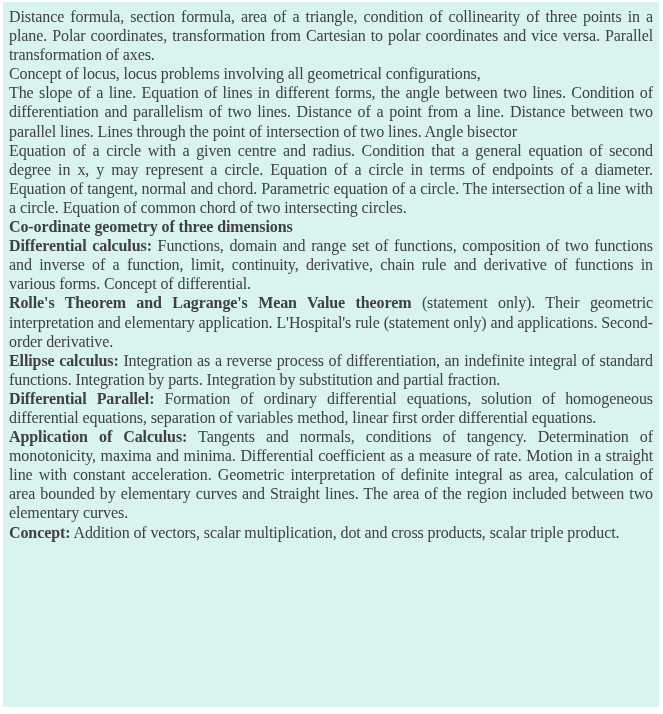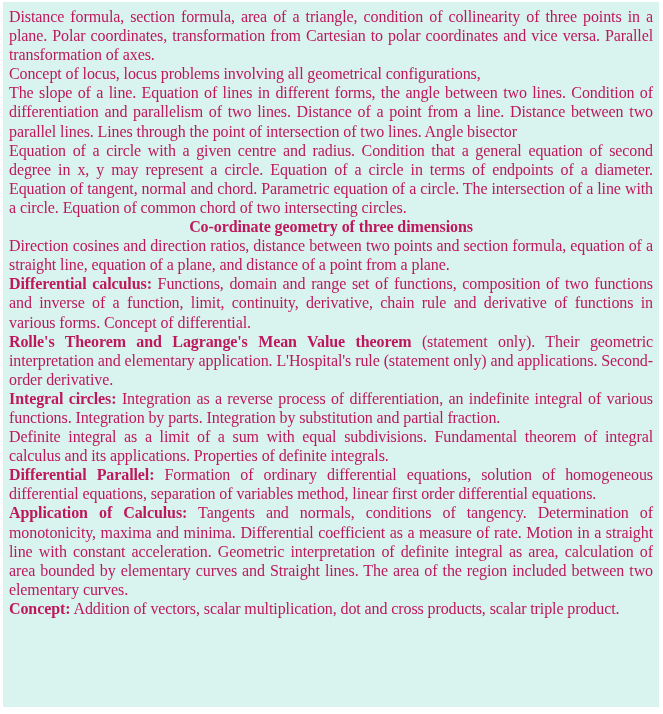--- a/index.html
+++ b/index.html
@@ -17,31 +17,31 @@
   }
   .sheet {
     position: absolute;
     left: 3px;
     top: 2px;
     right: 4px;
     bottom: 7px;
     background: #d9f3ef;
     padding: 5px 6px 4px 6px;
     box-sizing: border-box;
-    color: #be185d;
+    color: #404040;
     font-size: 16px;
     line-height: 19.1px;
     letter-spacing: -0.1px;
   }
   .sheet p {
     margin: 0;
     text-align: justify;
   }
   .sheet p.heading {
-    text-align: center;
+    text-align: left;
   }
   b.lead {
     font-weight: bold;
   }
   b.lead:empty {
     display: none;
   }
 </style>
 </head>
 <body>
@@ -53,30 +53,28 @@
 
     <p><span>Concept of locus, locus problems involving all geometrical configurations,</span></p>
 
     <p><span>The slope of a line. Equation of lines in different forms, the angle between two lines. Condition of differentiation and parallelism of two lines. Distance of a point from a line. Distance between two parallel lines. Lines through the point of intersection of two lines. Angle bisector</span></p>
 
     <p><span>Equation of a circle with a given centre and radius. Condition that a general equation of second degree in x, y may represent a circle. Equation of a circle in terms of endpoints of a diameter. Equation of tangent, normal and chord. Parametric equation of a circle. The intersection of a line with a circle. Equation of common chord of two intersecting circles.</span></p>
 
 
     <p class="heading"><b class="lead">Co-ordinate geometry of three dimensions</b><span></span></p>
 
-    <p><span>Direction cosines and direction ratios, distance between two points and section formula, equation of a straight line, equation of a plane, and distance of a point from a plane.</span></p>
 
 
     <p><b class="lead">Differential calculus:</b><span> Functions, domain and range set of functions, composition of two functions and inverse of a function, limit, continuity, derivative, chain rule and derivative of functions in various forms. Concept of differential.</span></p>
 
     <p><b class="lead">Rolle's Theorem and Lagrange's Mean Value theorem</b><span> (statement only). Their geometric interpretation and elementary application. L'Hospital's rule (statement only) and applications. Second-order derivative.</span></p>
 
-    <p><b class="lead">Integral circles:</b><span> Integration as a reverse process of differentiation, an indefinite integral of various functions. Integration by parts. Integration by substitution and partial fraction.</span></p>
+    <p><b class="lead">Ellipse calculus:</b><span> Integration as a reverse process of differentiation, an indefinite integral of standard functions. Integration by parts. Integration by substitution and partial fraction.</span></p>
 
-    <p><span>Definite integral as a limit of a sum with equal subdivisions. Fundamental theorem of integral calculus and its applications. Properties of definite integrals.</span></p>
 
     <p><b class="lead">Differential Parallel:</b><span> Formation of ordinary differential equations, solution of homogeneous differential equations, separation of variables method, linear first order differential equations.</span></p>
 
     <p><b class="lead">Application of Calculus:</b><span> Tangents and normals, conditions of tangency. Determination of monotonicity, maxima and minima. Differential coefficient as a measure of rate. Motion in a straight line with constant acceleration. Geometric interpretation of definite integral as area, calculation of area bounded by elementary curves and Straight lines. The area of the region included between two elementary curves.</span></p>
 
     <p><b class="lead">Concept:</b><span> Addition of vectors, scalar multiplication, dot and cross products, scalar triple product.</span></p>
 
   </div>
 </div>
 

